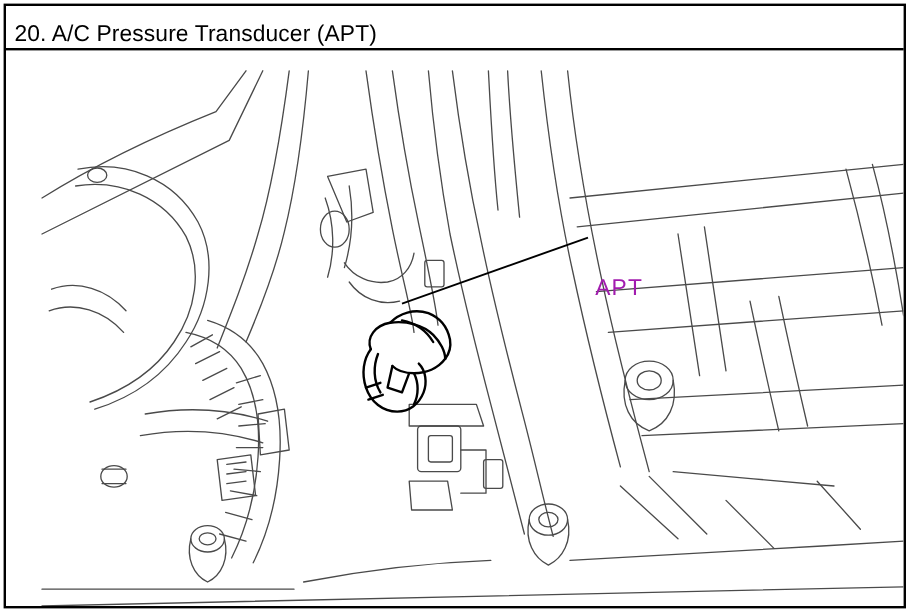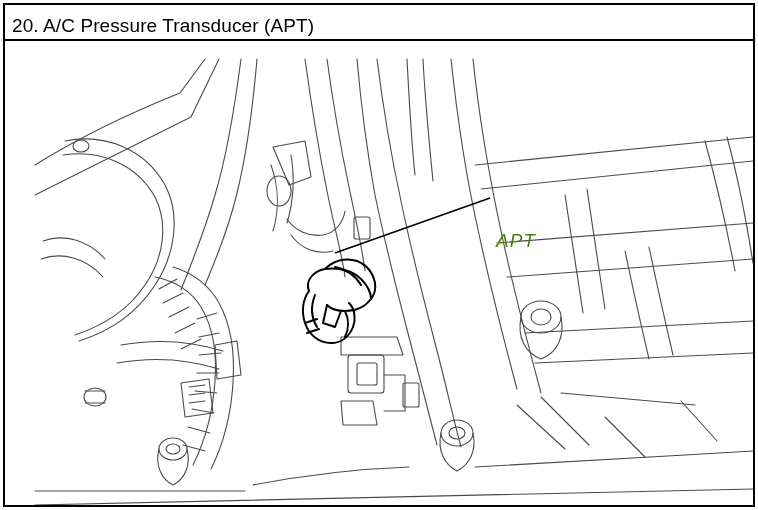--- a/index.html
+++ b/index.html
@@ -23,27 +23,27 @@
     left: 3px;
     top: 3px;
     width: 752px;
     height: 504px;
     border: 2px solid #000000;
     box-sizing: border-box;
   }
   .title-bar {
     position: absolute;
     left: 5px;
-    top: 15px;
+    top: 0;
     width: 748px;
-    height: 26px;
+    height: 42px;
     border-bottom: 2px solid #000000;
     box-sizing: border-box;
     display: flex;
-    align-items: flex-start;
+    align-items: flex-end;
   }
   .title-text {
     font-size: 19px;
     color: #000000;
     padding-left: 7px;
     letter-spacing: 0.1px;
     white-space: nowrap;
   }
   .figure-area {
     position: absolute;
@@ -57,23 +57,22 @@
     display: block;
     position: absolute;
     left: 0;
     top: 0;
   }
   .callout-label {
     position: absolute;
     left: 491px;
     top: 185px;
     font-size: 19px;
-    color: #4d7c0f;
+    color: #a21caf;
     letter-spacing: 1px;
-    font-style: italic;
   }
 </style>
 </head>
 <body>
 
 <div id="page">
 
   <div class="doc-frame"></div>
 
   <div class="title-bar">

